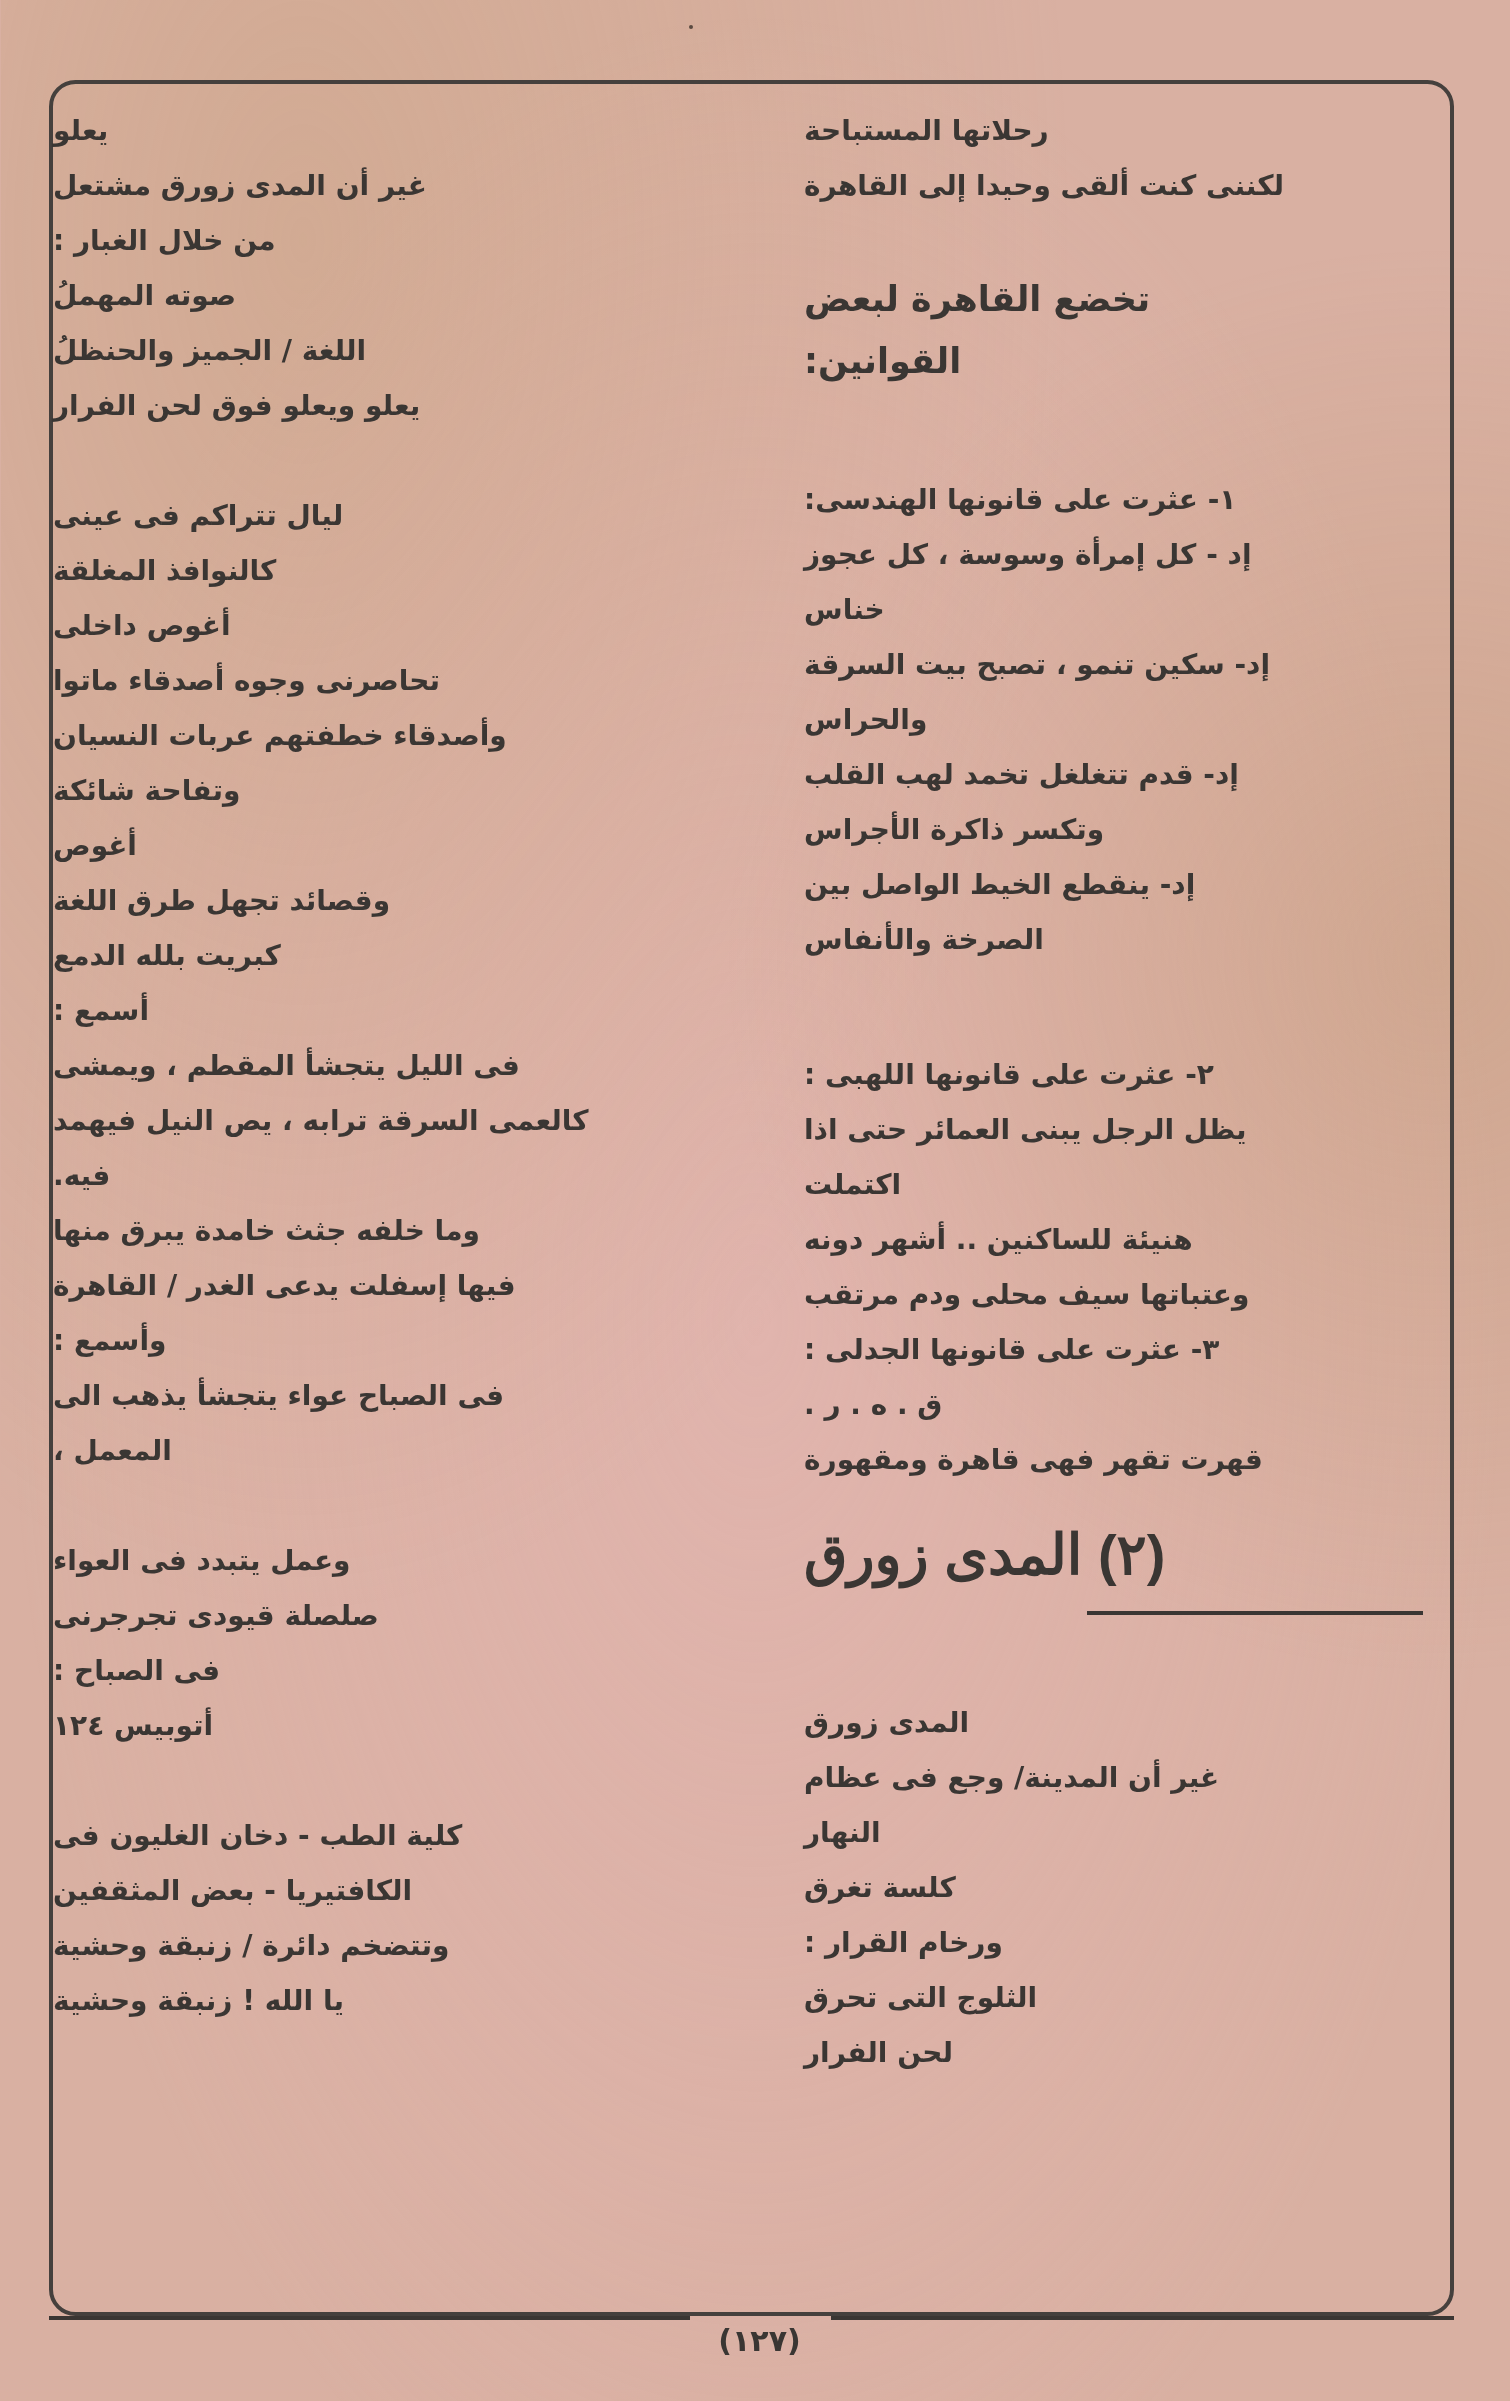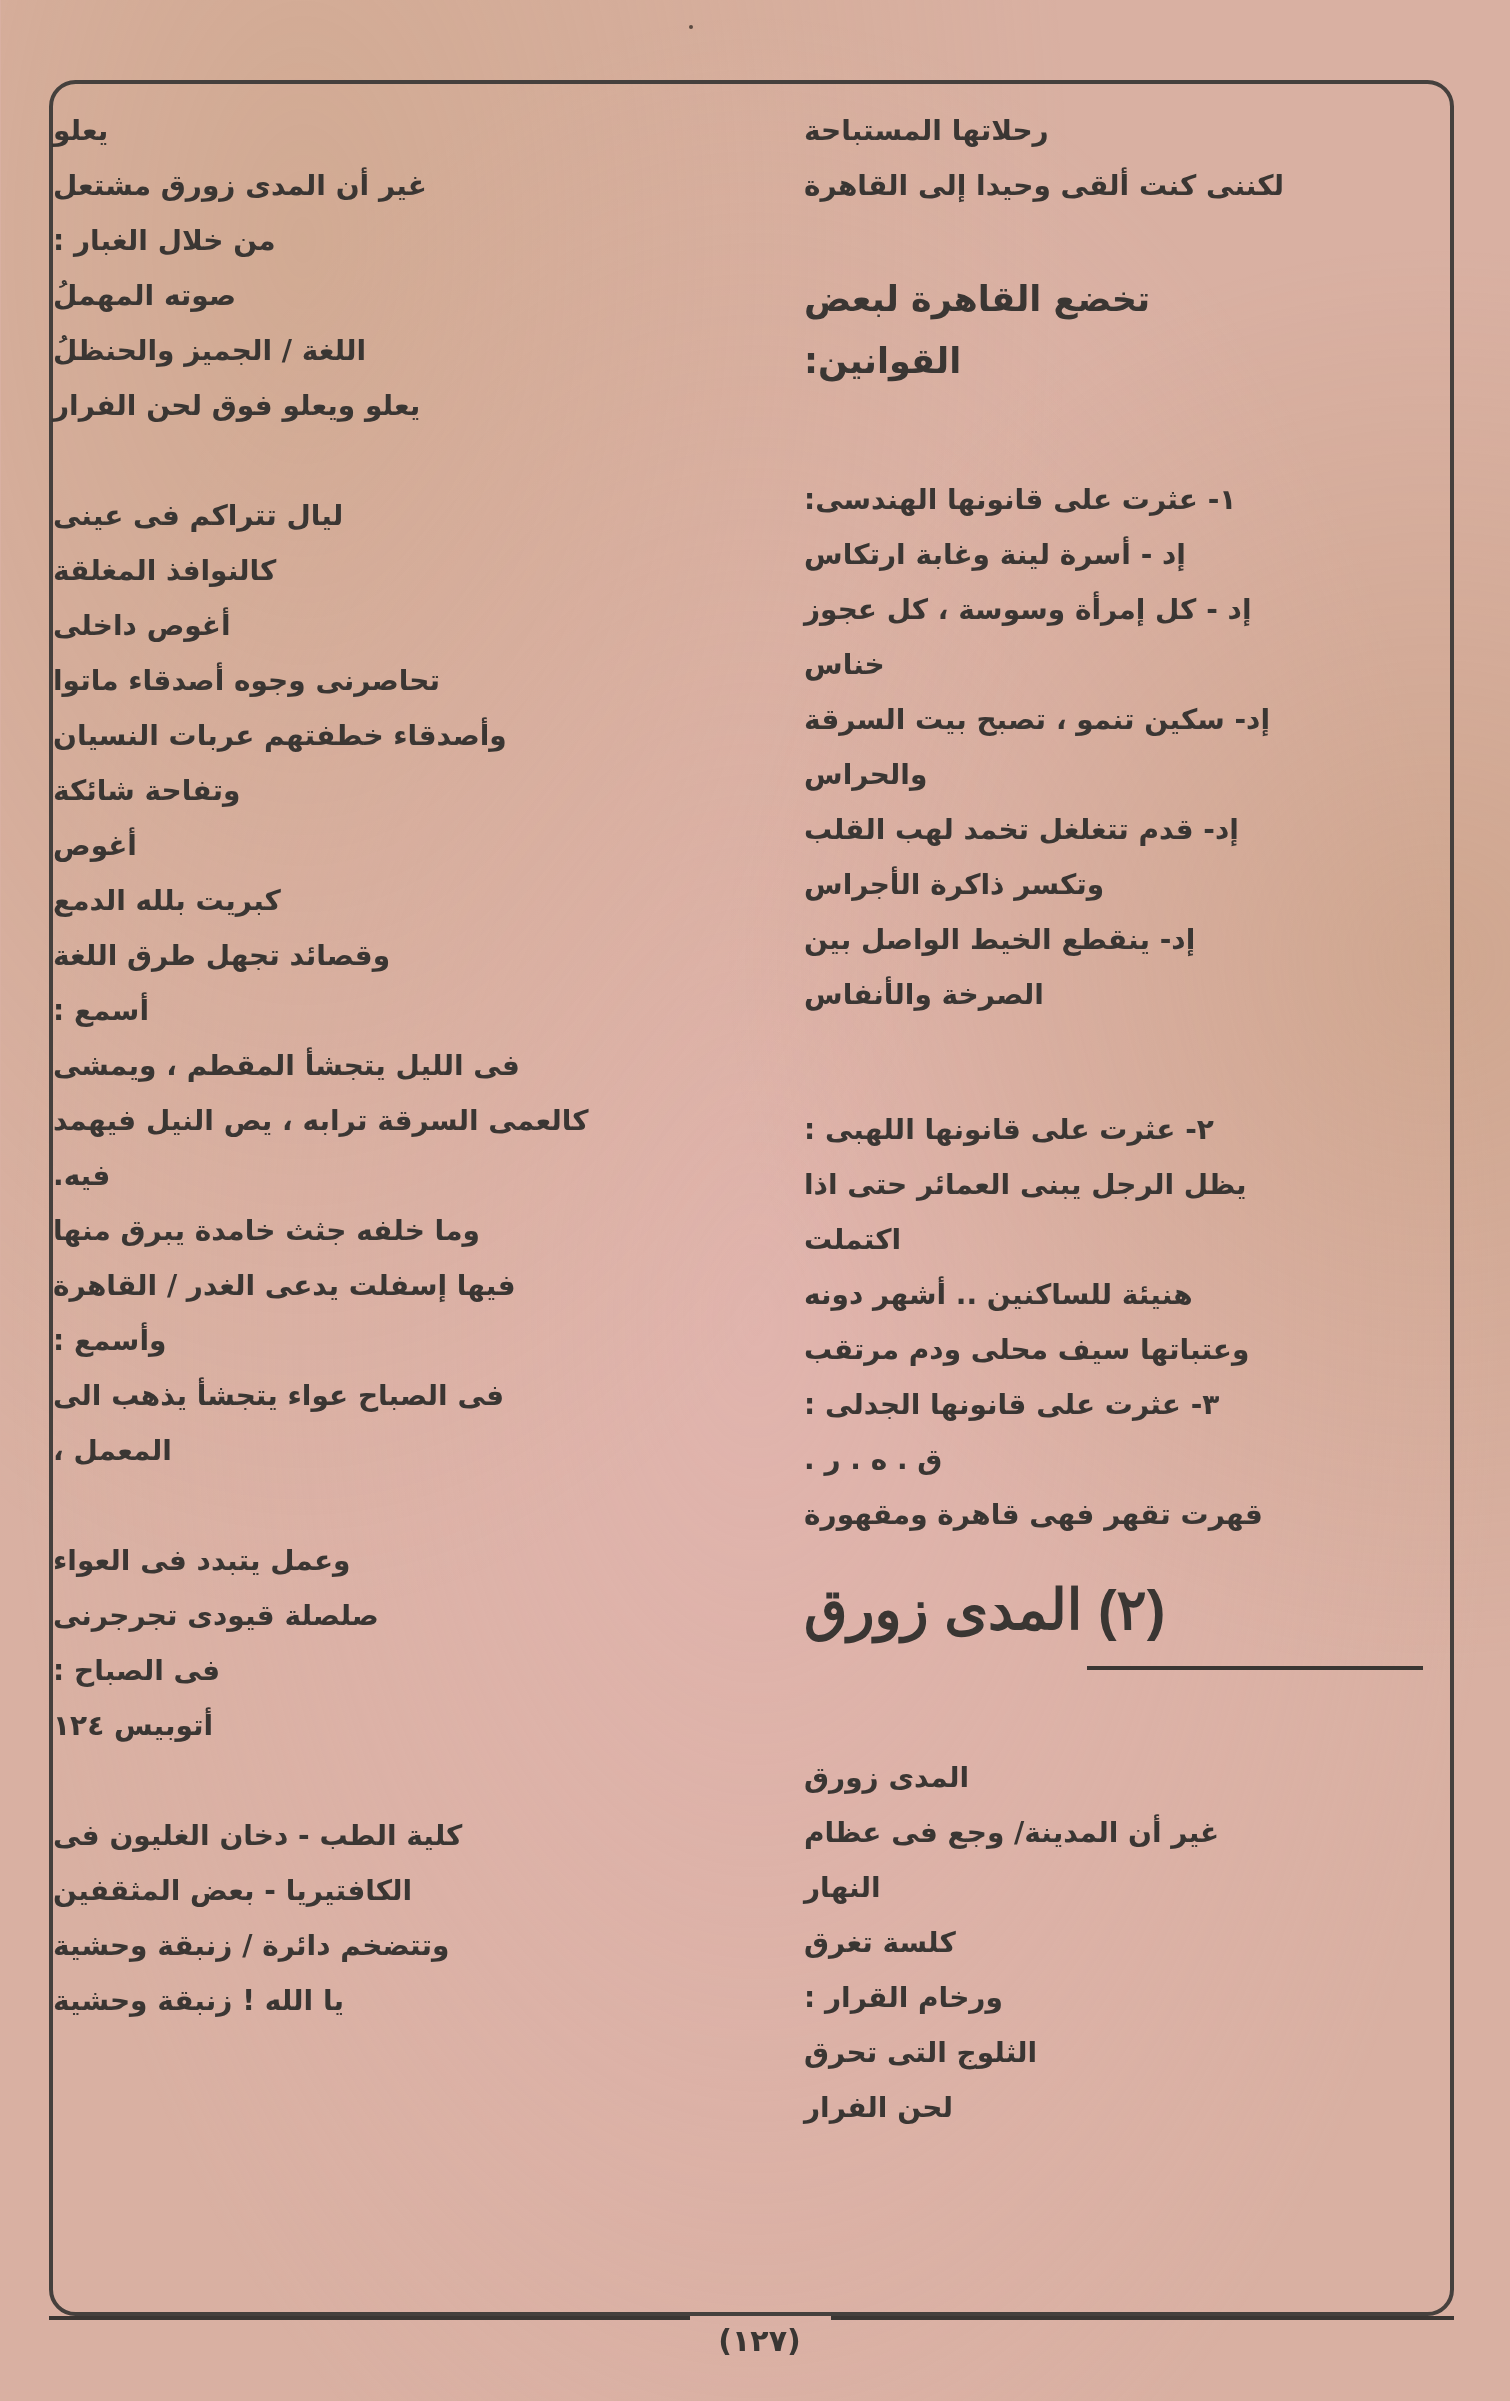--- a/index.html
+++ b/index.html
@@ -122,21 +122,20 @@
 
 <div class="col col-right">
   <div class="line">رحلاتها المستباحة</div>
   <div class="line">لكننى كنت ألقى وحيدا إلى القاهرة</div>
   <div class="gap-m"></div>
   <div class="heading sub">تخضع القاهرة لبعض</div>
   <div class="heading">القوانين:</div>
   <div class="gap-l"></div>
 
   <div class="line">١- عثرت على قانونها الهندسى:</div>
-  <div class="line">إد - أسرة لينة وغابة ارتكاس</div>
   <div class="line">إد - كل إمرأة وسوسة ، كل عجوز</div>
   <div class="line">خناس</div>
   <div class="line">إد- سكين تنمو ، تصبح بيت السرقة</div>
   <div class="line">والحراس</div>
   <div class="line">إد- قدم تتغلغل تخمد لهب القلب</div>
   <div class="line">وتكسر ذاكرة الأجراس</div>
   <div class="line">إد- ينقطع الخيط الواصل بين</div>
   <div class="line">الصرخة والأنفاس</div>
   <div class="gap-l"></div>
 
@@ -173,22 +172,22 @@
   <div class="line">يعلو ويعلو فوق لحن الفرار</div>
   <div class="gap-m"></div>
 
   <div class="line">ليال تتراكم فى عينى</div>
   <div class="line">كالنوافذ المغلقة</div>
   <div class="line">أغوص داخلى</div>
   <div class="line">تحاصرنى وجوه أصدقاء ماتوا</div>
   <div class="line">وأصدقاء خطفتهم عربات النسيان</div>
   <div class="line">وتفاحة شائكة</div>
   <div class="line">أغوص</div>
+  <div class="line">وقصائد تجهل طرق اللغة</div>
   <div class="line">كبريت بلله الدمع</div>
-  <div class="line">وقصائد تجهل طرق اللغة</div>
   <div class="line">أسمع :</div>
   <div class="line">فى الليل يتجشأ المقطم ، ويمشى</div>
   <div class="line">كالعمى السرقة ترابه ، يص النيل فيهمد</div>
   <div class="line">فيه.</div>
   <div class="line">وما خلفه جثث خامدة يبرق منها</div>
   <div class="line">فيها إسفلت يدعى الغدر / القاهرة</div>
   <div class="line">وأسمع :</div>
   <div class="line">فى الصباح عواء يتجشأ يذهب الى</div>
   <div class="line">المعمل ،</div>
   <div class="gap-m"></div>

